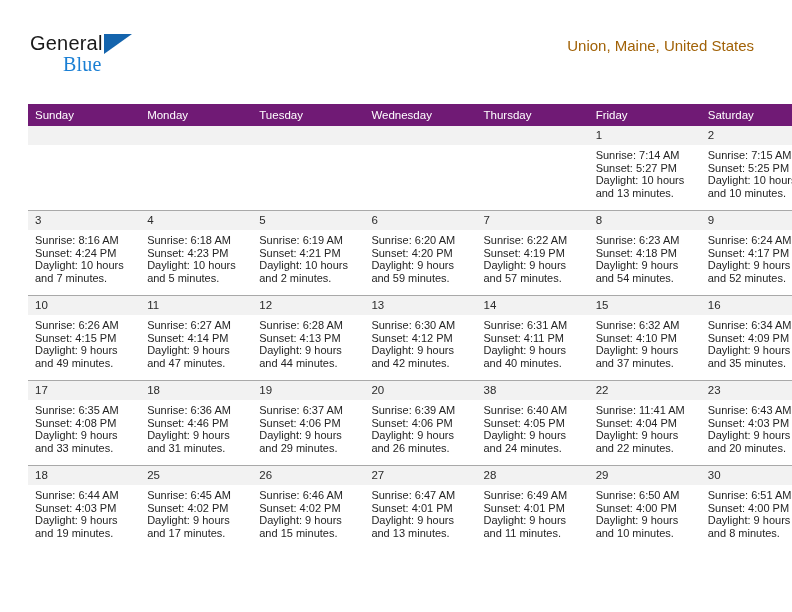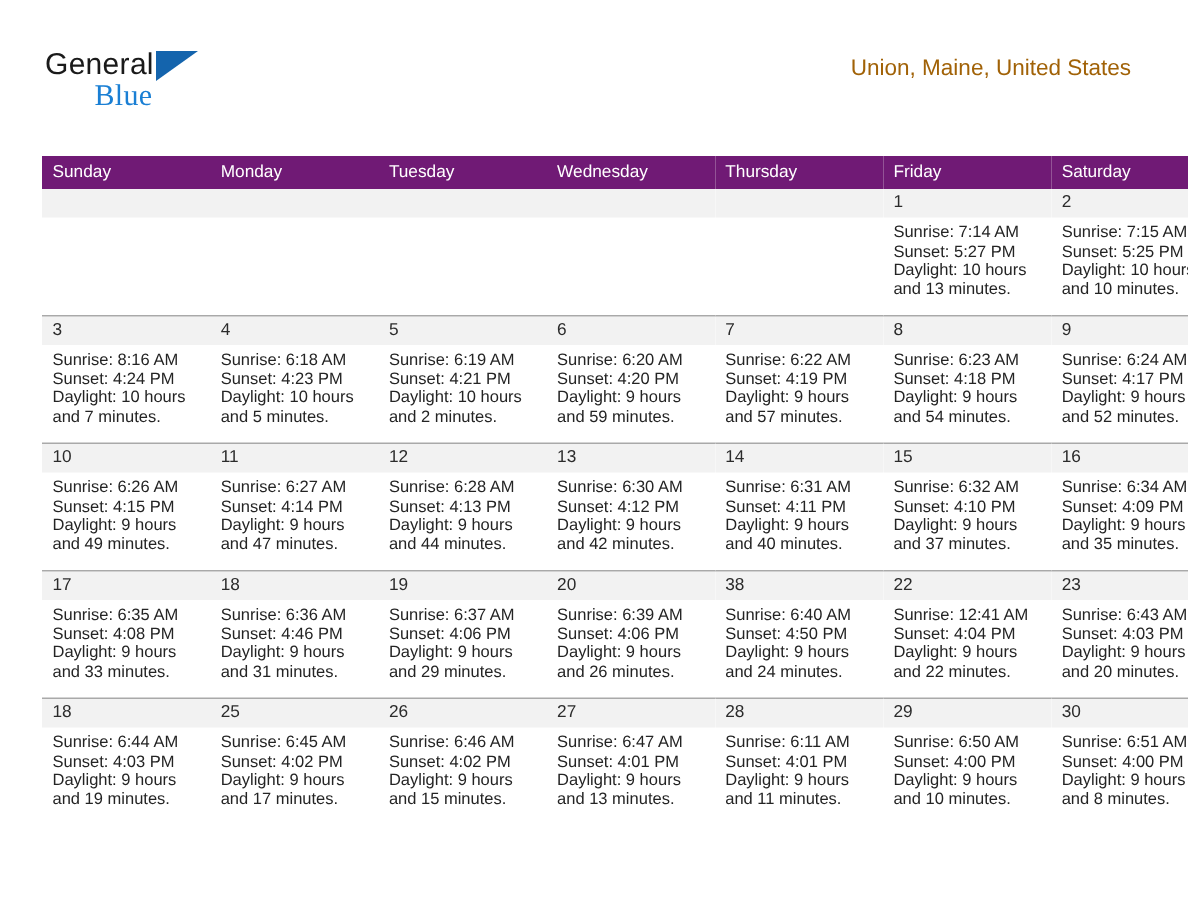--- a/index.html
+++ b/index.html
@@ -379,29 +379,29 @@
                 <div>Sunrise: 6:39 AM</div>
                 <div>Sunset: 4:06 PM</div>
                 <div>Daylight: 9 hours</div>
                 <div>and 26 minutes.</div>
               </div>
             </td>
             <td>
               <div class="daynum">38</div>
               <div class="cell-body">
                 <div>Sunrise: 6:40 AM</div>
-                <div>Sunset: 4:50 PM</div>
+                <div>Sunset: 4:05 PM</div>
                 <div>Daylight: 9 hours</div>
                 <div>and 24 minutes.</div>
               </div>
             </td>
             <td>
               <div class="daynum">22</div>
               <div class="cell-body">
-                <div>Sunrise: 12:41 AM</div>
+                <div>Sunrise: 11:41 AM</div>
                 <div>Sunset: 4:04 PM</div>
                 <div>Daylight: 9 hours</div>
                 <div>and 22 minutes.</div>
               </div>
             </td>
             <td>
               <div class="daynum">23</div>
               <div class="cell-body">
                 <div>Sunrise: 6:43 AM</div>
                 <div>Sunset: 4:03 PM</div>
@@ -443,21 +443,21 @@
               <div class="cell-body">
                 <div>Sunrise: 6:47 AM</div>
                 <div>Sunset: 4:01 PM</div>
                 <div>Daylight: 9 hours</div>
                 <div>and 13 minutes.</div>
               </div>
             </td>
             <td>
               <div class="daynum">28</div>
               <div class="cell-body">
-                <div>Sunrise: 6:11 AM</div>
+                <div>Sunrise: 6:49 AM</div>
                 <div>Sunset: 4:01 PM</div>
                 <div>Daylight: 9 hours</div>
                 <div>and 11 minutes.</div>
               </div>
             </td>
             <td>
               <div class="daynum">29</div>
               <div class="cell-body">
                 <div>Sunrise: 6:50 AM</div>
                 <div>Sunset: 4:00 PM</div>

